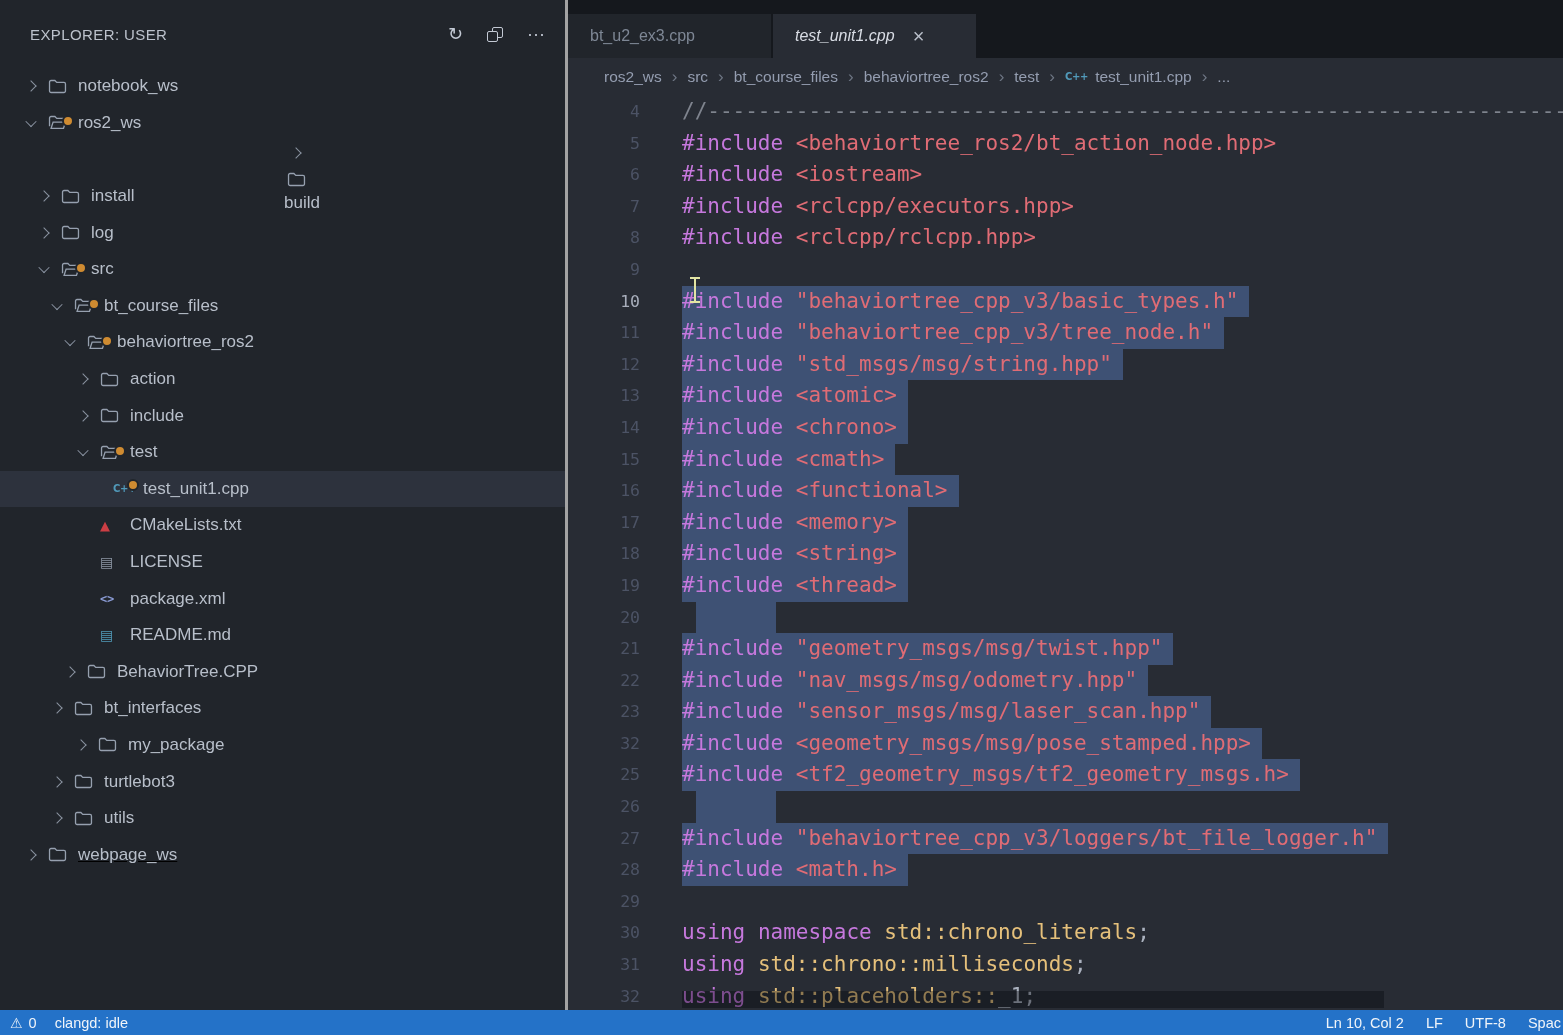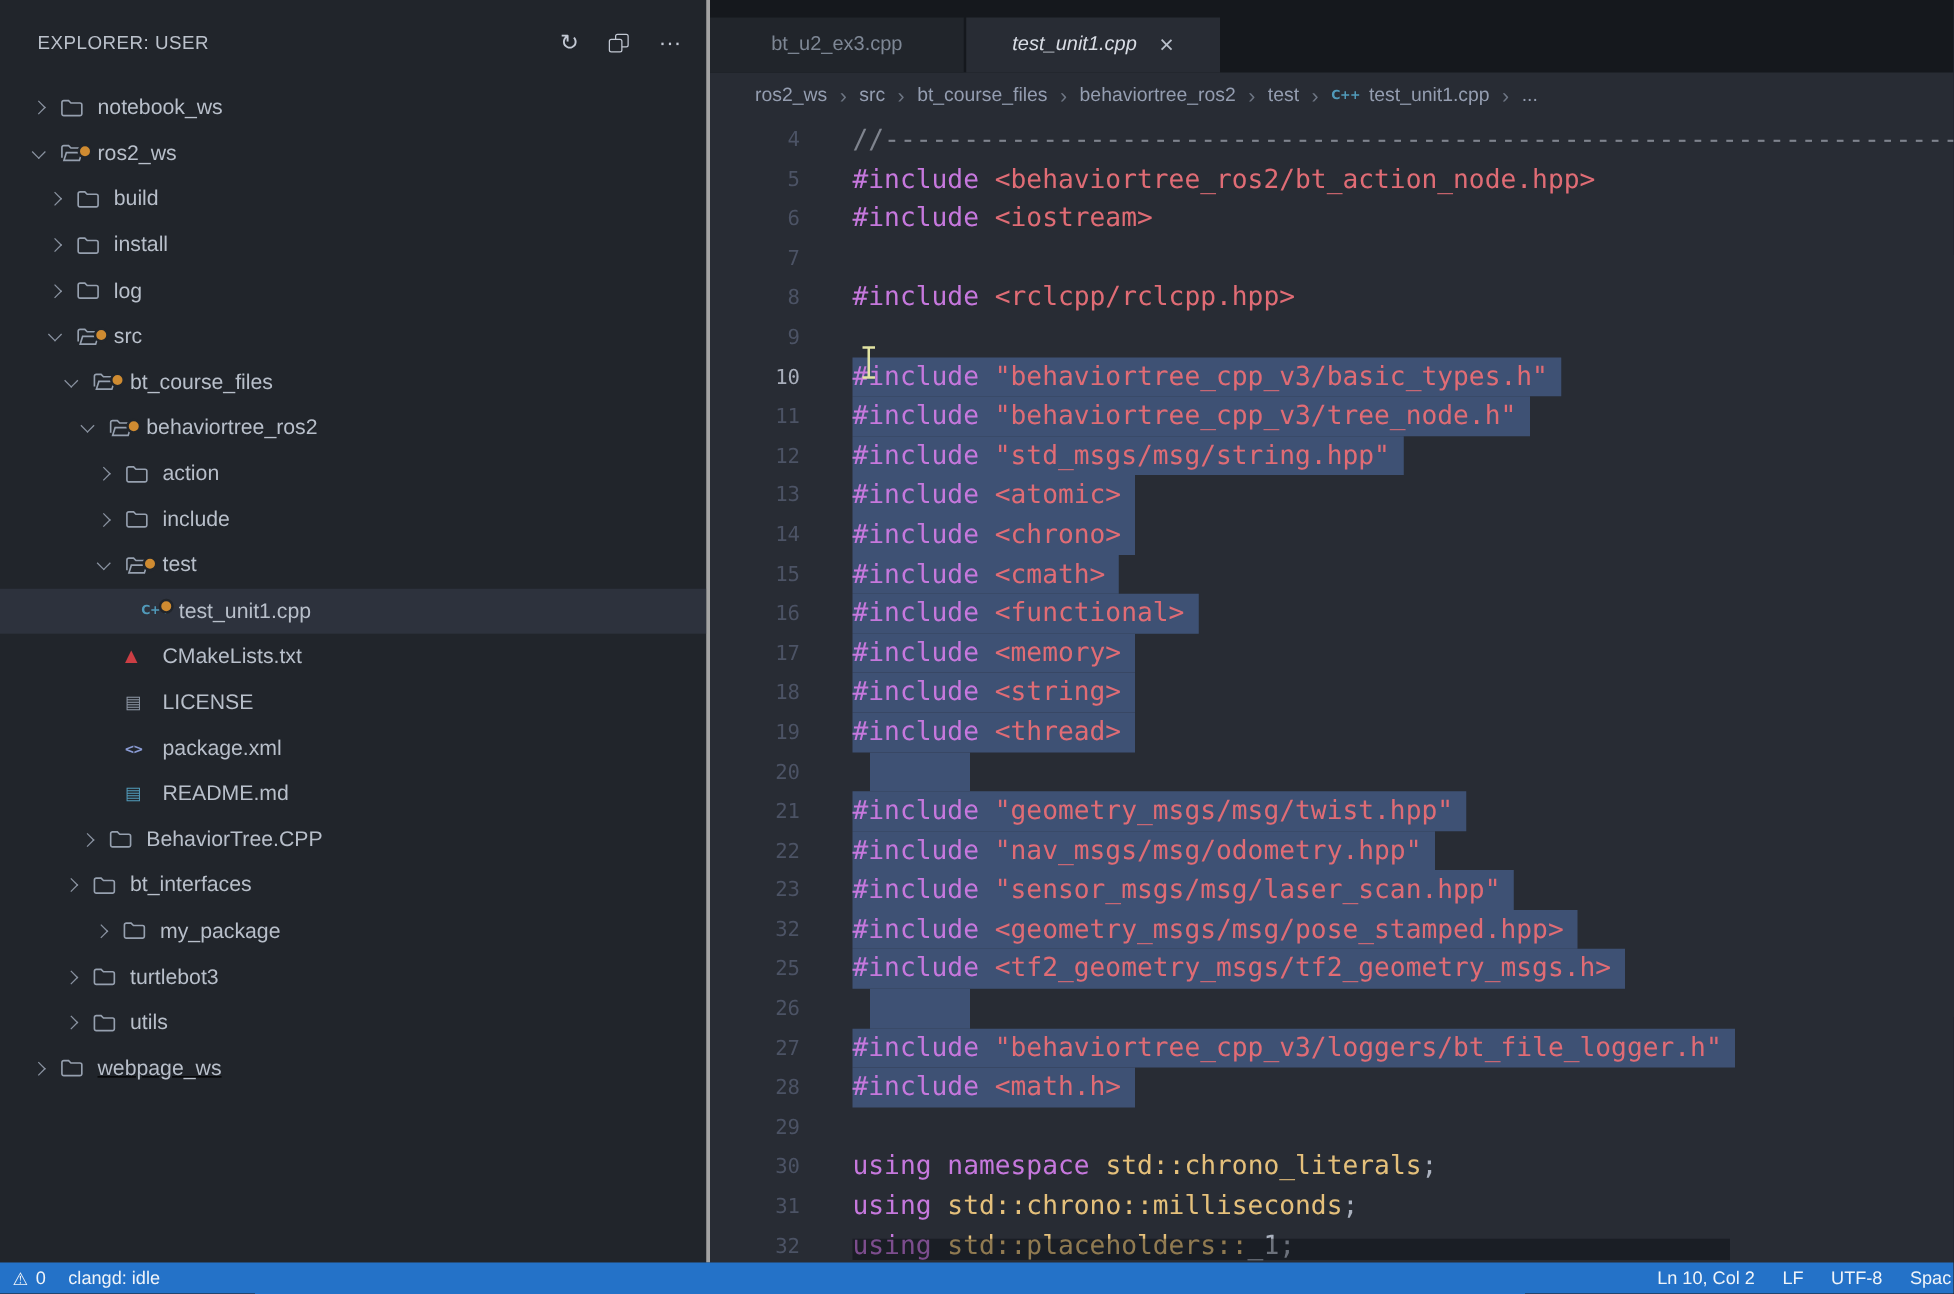--- a/index.html
+++ b/index.html
@@ -30,21 +30,21 @@
   .tlabel{font-size:17px;color:#b8bfca;margin-left:2px;white-space:nowrap;}
   .fglyph{font:700 10px "DejaVu Sans",sans-serif;letter-spacing:-.3px;line-height:1;}
   .fg-cmake{font-size:13px;font-weight:400;}
   .fg-license,.fg-md{font-size:14px;font-weight:400;}
   .fg-xml{font-family:"DejaVu Sans Mono",monospace;font-size:12px;}
 
   
   .editor{position:absolute;left:568px;top:0;right:0;bottom:25px;background:var(--editor_bg,#282c34);overflow:hidden;}
   .tabbar{position:absolute;top:0;left:0;right:0;height:58px;background:#15181d;display:flex;align-items:flex-end;gap:2px;}
   .tab{height:44px;min-width:203px;box-sizing:border-box;padding:0 22px;display:flex;align-items:center;
-       justify-content:center;gap:18px;background:#21252b;color:#7e8795;font-size:16px;cursor:pointer;white-space:nowrap;}
+       justify-content:flex-start;gap:18px;background:#21252b;color:#7e8795;font-size:16px;cursor:pointer;white-space:nowrap;}
   .tab.active{background:var(--editor_bg,#282c34);color:#d8dce4;font-style:italic;}
   .tclose{font-style:normal;color:#b9bfca;font-size:20px;line-height:1;}
 
   .breadcrumb{position:absolute;top:58px;left:0;right:0;height:38px;display:flex;align-items:center;gap:10px;
               padding-left:36px;font-size:15.5px;color:#949db0;white-space:nowrap;overflow:hidden;}
   .bsep{color:#6e7684;font-size:17px;}
   .bitem{display:flex;align-items:center;cursor:pointer;}
   .bc-cpp{margin-right:7px;}
 
   .codewrap{position:absolute;top:96px;left:0;right:0;bottom:0;overflow:hidden;}
@@ -98,21 +98,21 @@
           <span class="chev open"></span>
           <span class="ticon">
             <svg width="19" height="15" viewBox="0 0 20 16">
               <path d="M1.5 12V3.2a1.6 1.6 0 0 1 1.6-1.6h4.1l2 2h7a1.6 1.6 0 0 1 1.6 1.6v1.2" fill="none" stroke="#96a0af" stroke-width="1.4"></path>
               <path d="M3.2 14.2l2.1-6.6h13.2l-2.1 6.6z" fill="none" stroke="#96a0af" stroke-width="1.4"></path>
             </svg>
             <i class="gitdot"></i>
           </span>
           <span class="tlabel">ros2_ws</span>
         </div>
-        <div class="trow" style="padding-left: 37px;">
+        <div class="trow" style="padding-left: 37px; flex-direction: column;">
           <span class="chev"></span>
           <span class="ticon">
             <svg width="19" height="15" viewBox="0 0 20 16">
               <path d="M1.5 3.2a1.6 1.6 0 0 1 1.6-1.6h4.1l2 2h7.7a1.6 1.6 0 0 1 1.6 1.6v7.6a1.6 1.6 0 0 1-1.6 1.6H3.1a1.6 1.6 0 0 1-1.6-1.6z" fill="none" stroke="#96a0af" stroke-width="1.4"></path>
             </svg>
           </span>
           <span class="tlabel">build</span>
         </div>
         <div class="trow" style="padding-left: 37px;">
           <span class="chev"></span>
@@ -336,20 +336,21 @@
           <div class="cline">
             <span class="ln">5</span>
             <span class="code"><span class="tokens"><span class="tk-kw">#include </span><span class="tk-stru">&lt;behaviortree_ros2/bt_action_node.hpp&gt;</span></span></span>
           </div>
           <div class="cline">
             <span class="ln">6</span>
             <span class="code"><span class="tokens"><span class="tk-kw">#include </span><span class="tk-stru">&lt;iostream&gt;</span></span></span>
           </div>
           <div class="cline">
             <span class="ln">7</span>
+            <span class="code"><span class="tokens"><span class="tk-kw">#include </span><span class="tk-stru">&lt;rclcpp/executors.hpp&gt;</span></span></span>
           </div>
           <div class="cline">
             <span class="ln">8</span>
             <span class="code"><span class="tokens"><span class="tk-kw">#include </span><span class="tk-stru">&lt;rclcpp/rclcpp.hpp&gt;</span></span></span>
           </div>
           <div class="cline">
             <span class="ln">9</span>
             <span class="code"></span>
           </div>
           <div class="cline">

